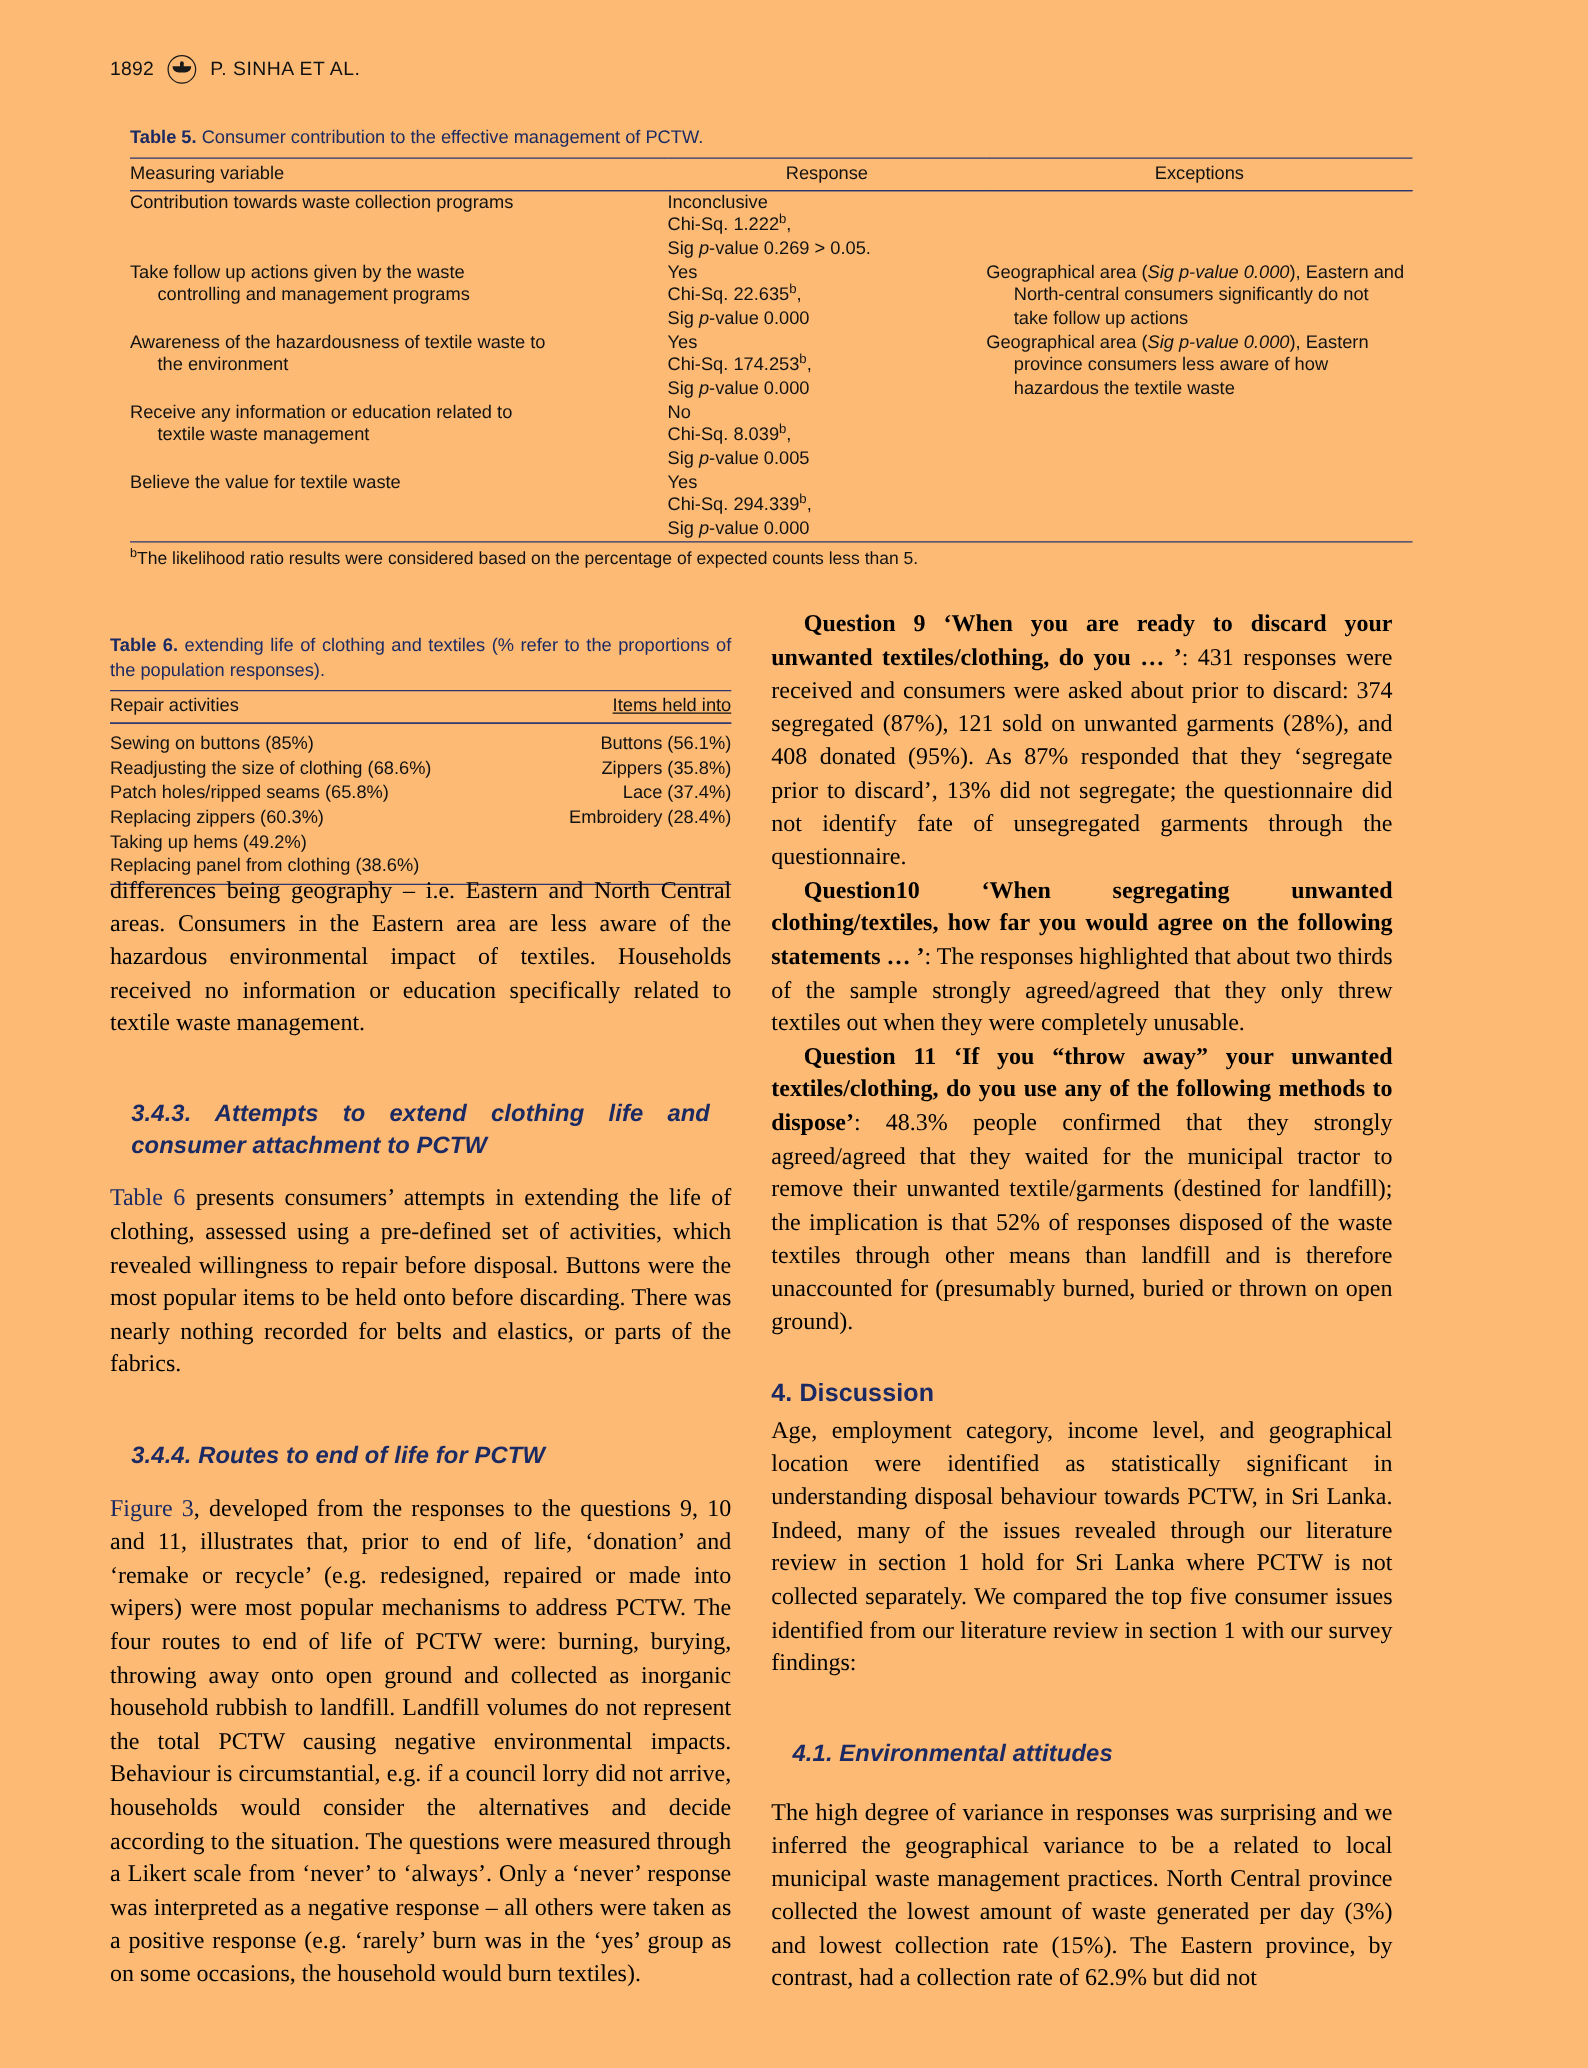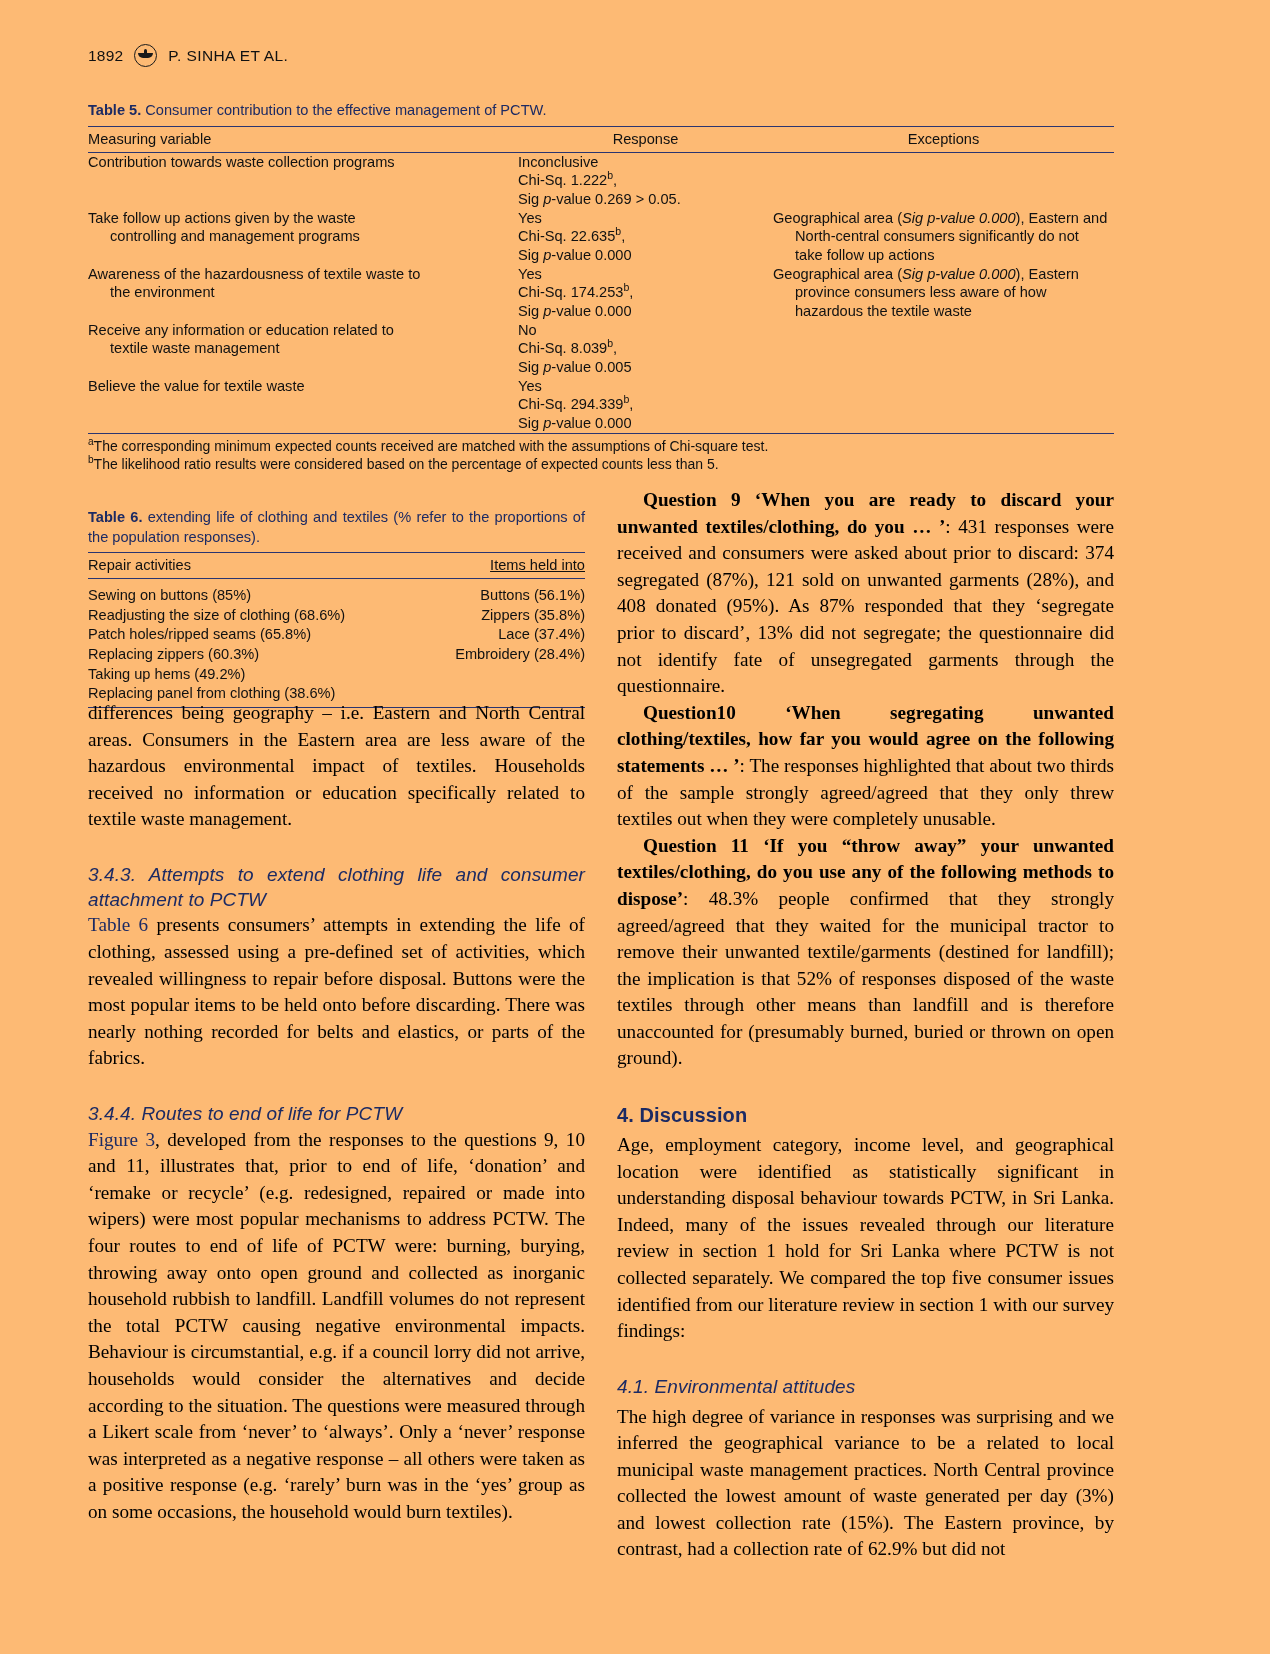--- a/index.html
+++ b/index.html
@@ -91,21 +91,21 @@
     line-height: 1.28;
     margin-left: 16px;
   }
   .tbl-bottom-rule {
     border-top: 1.6px solid #2a3570;
   }
 
   
   #table5-wrap {
     position: absolute;
-    left: 88px;
+    left: 104px;
     top: 101px;
     width: 1026px;
   }
   #table5-wrap .cap { margin-bottom: 5px; }
   #table5 col.c1 { width: 430px; }
   #table5 col.c2 { width: 255px; }
   #table5 col.c3 { width: 341px; }
   #table5 th.h2 { text-align: center; }
   #table5 th.h3 { text-align: center; }
   #table5 td { padding-top: 0; }
@@ -165,24 +165,24 @@
   #col-left  { left: 88px; top: 700px; }
   #col-right { left: 617px; top: 487px; }
 
   .col p { margin: 0; }
   .col p.body { text-indent: 0; }
   .col p.indent { text-indent: 26px; }
 
   h3.sec {
     font-family: "Liberation Sans", sans-serif;
     font-size: 19px;
-    font-weight: normal;
+    font-weight: bold;
     font-style: italic;
     color: #1c2a63;
-    margin: 0;
+    margin: 17px;
     line-height: 1.3;
     text-align: justify;
     letter-spacing: 0.1px;
   }
   h2.sec {
     font-family: Liberation Sans, sans-serif;
     font-size: 20px;
     font-weight: bold;
     font-style: normal;
     color: #1c2a63;
@@ -295,21 +295,20 @@
             <div>Sig <span class="ital">p</span>-value 0.000</div>
           </td>
           <td class="t5-exc">&nbsp;</td>
         </tr>
       </tbody>
     </table>
 
     <div class="tbl-bottom-rule"></div>
 
     <div class="footnotes">
-      <div><sup>a</sup><span>The corresponding minimum expected counts received are matched with the assumptions of Chi-square test.</span></div>
       <div><sup>b</sup><span>The likelihood ratio results were considered based on the percentage of expected counts less than 5.</span></div>
     </div>
   </div>
 
   <div id="table6-wrap">
     <div class="tbl-caption cap">
       <b>Table 6.</b><span> extending life of clothing and textiles (% refer to the proportions of the population responses).</span>
     </div>
 
     <table class="data" id="table6">

